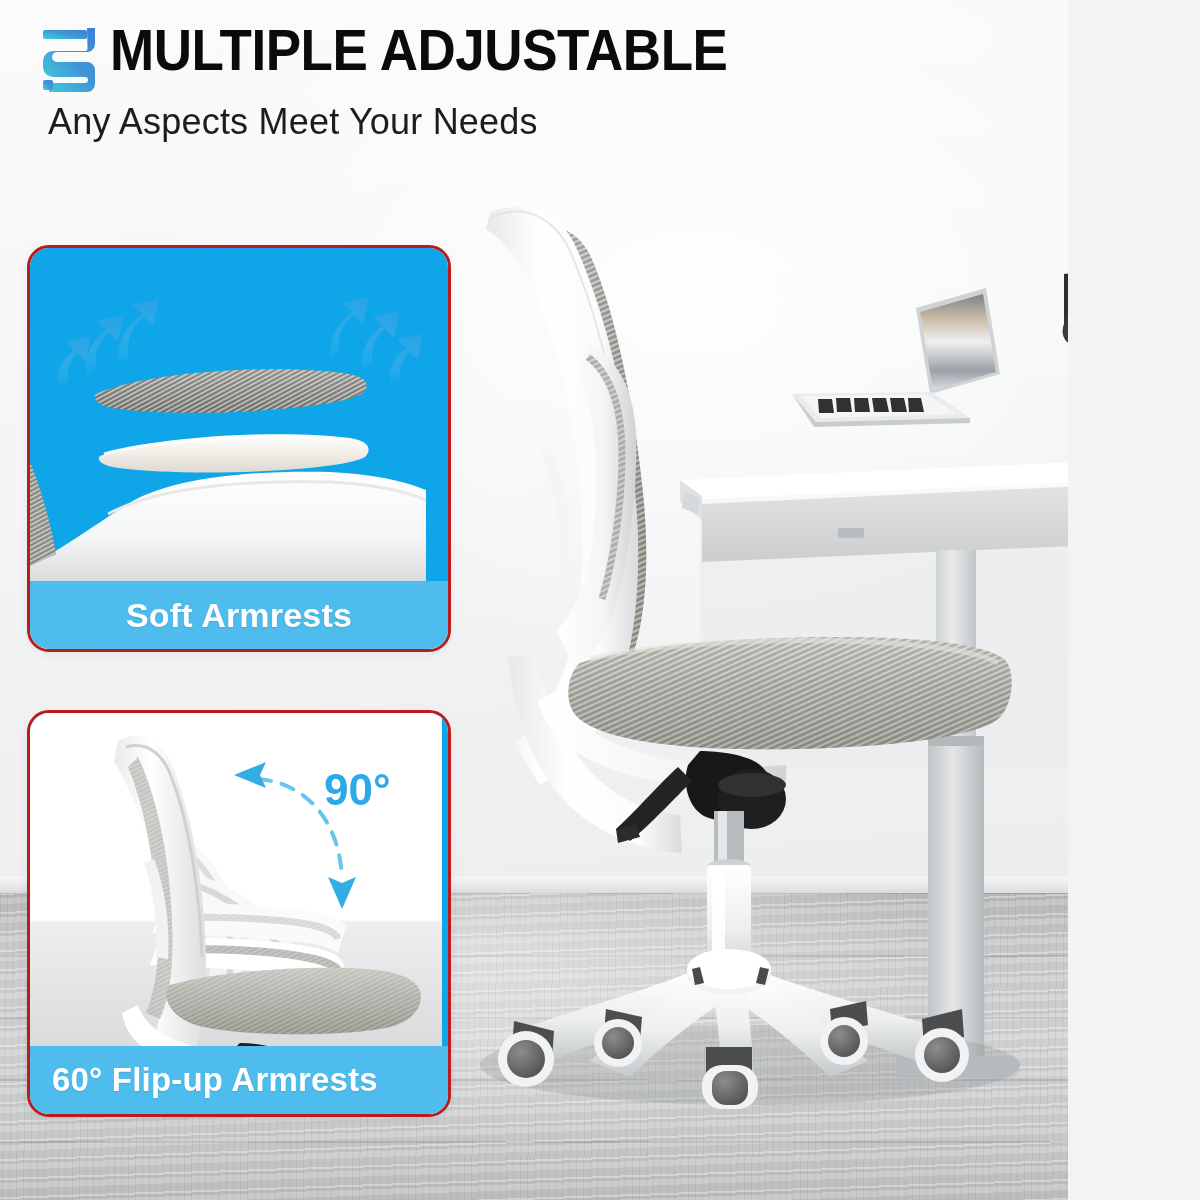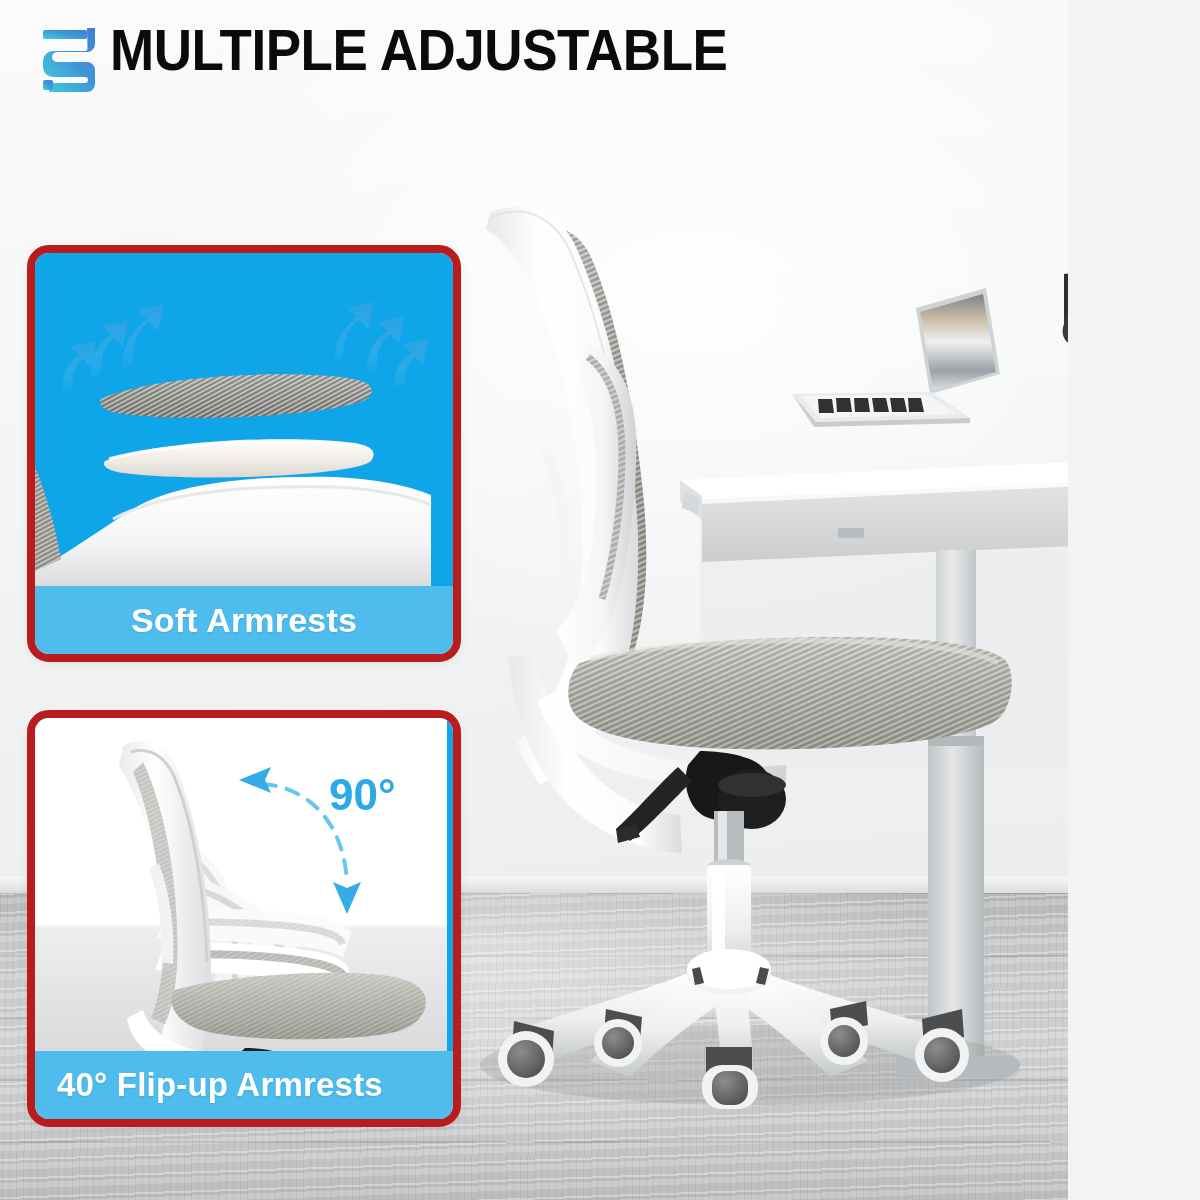--- a/index.html
+++ b/index.html
@@ -56,21 +56,21 @@
   }
   .subhead{
     position:absolute;left:48px;top:99px;
     font-size:36px;font-weight:400;color:#1d1d1f;
     letter-spacing:.2px;line-height:1.25;white-space:nowrap;
   }
 
   
   .card{
     position:absolute;width:418px;
-    border:8px solid #b91c1c;border-radius:22px;
+    border:3px solid #b91c1c;border-radius:22px;
     background:#ffffff;overflow:hidden;
     box-shadow:0 2px 10px rgba(0,0,0,.06);
   }
   #card-soft{left:27px;top:245px;height:401px;}
   #card-flip{left:27px;top:710px;height:401px;}
   .card-media{position:absolute;left:0;top:0;width:100%;height:333px;overflow:hidden;background:#0ea5e9;}
   .card-label{
     position:absolute;left:0;bottom:0;width:100%;height:68px;
     background:#4ebcec;
     display:flex;align-items:center;justify-content:center;
@@ -344,20 +344,21 @@
           <stop offset="1" stop-color="#41d0d8"></stop>
         </linearGradient>
       </defs>
       <g fill="url(#lg)">
         <path d="M46 2 h8 v16 a8 8 0 0 1 -8 8 H16 a5 5 0 0 0 0 10 h30 a8 8 0 0 1 8 8 v14 a8 8 0 0 1 -8 8 H8 v-9 h36 a3 3 0 0 0 0 -6 H12 a10 10 0 0 1 -10 -10 v-6 a10 10 0 0 1 10 -10 h32 a2.5 2.5 0 0 0 2.5 -2.5 Z"></path>
         <rect x="2" y="4" width="44" height="9" rx="2"></rect>
         <rect x="2" y="54" width="10" height="10" rx="2"></rect>
       </g>
     </svg>
     <div class="headline">MULTIPLE ADJUSTABLE</div>
+    <div class="subhead">Any Aspects Meet Your Needs</div>
   </div>
 
   <div class="card" id="card-soft">
     <div class="card-media">
       <svg width="412" height="333" viewBox="0 0 412 333">
         <defs>
           <linearGradient id="padMesh" x1="0" y1="0" x2="0" y2="1">
             <stop offset="0" stop-color="#b2b2ae"></stop>
               <stop offset=".5" stop-color="#989893"></stop>
             <stop offset="1" stop-color="#7f7f7a"></stop>
@@ -516,16 +517,16 @@
         <path d="M 236 344 l 58 22 l -4 10 l -60 -22 z" fill="#26272a"></path>
 
         <g>
           <path d="M 228 66 C 278 70 310 110 312 166" stroke="#66c6ef" stroke-width="4" fill="none" stroke-dasharray="13 11" stroke-linecap="round"></path>
           <path d="M 204 62 l 32 -13 l -6 13 l 6 13 z" fill="#33ade4"></path>
           <path d="M 312 196 l -14 -32 l 14 6 l 14 -6 z" fill="#33ade4"></path>
           <text x="294" y="92" font-family="Liberation Sans, sans-serif" font-size="44" font-weight="700" fill="#2ba9e8">90°</text>
         </g>
       </svg>
     </div>
-    <div class="card-label">40° Flip-up Armrests</div>
+    <div class="card-label">60° Flip-up Armrests</div>
   </div>
 
 </div>
 
 </body></html>

